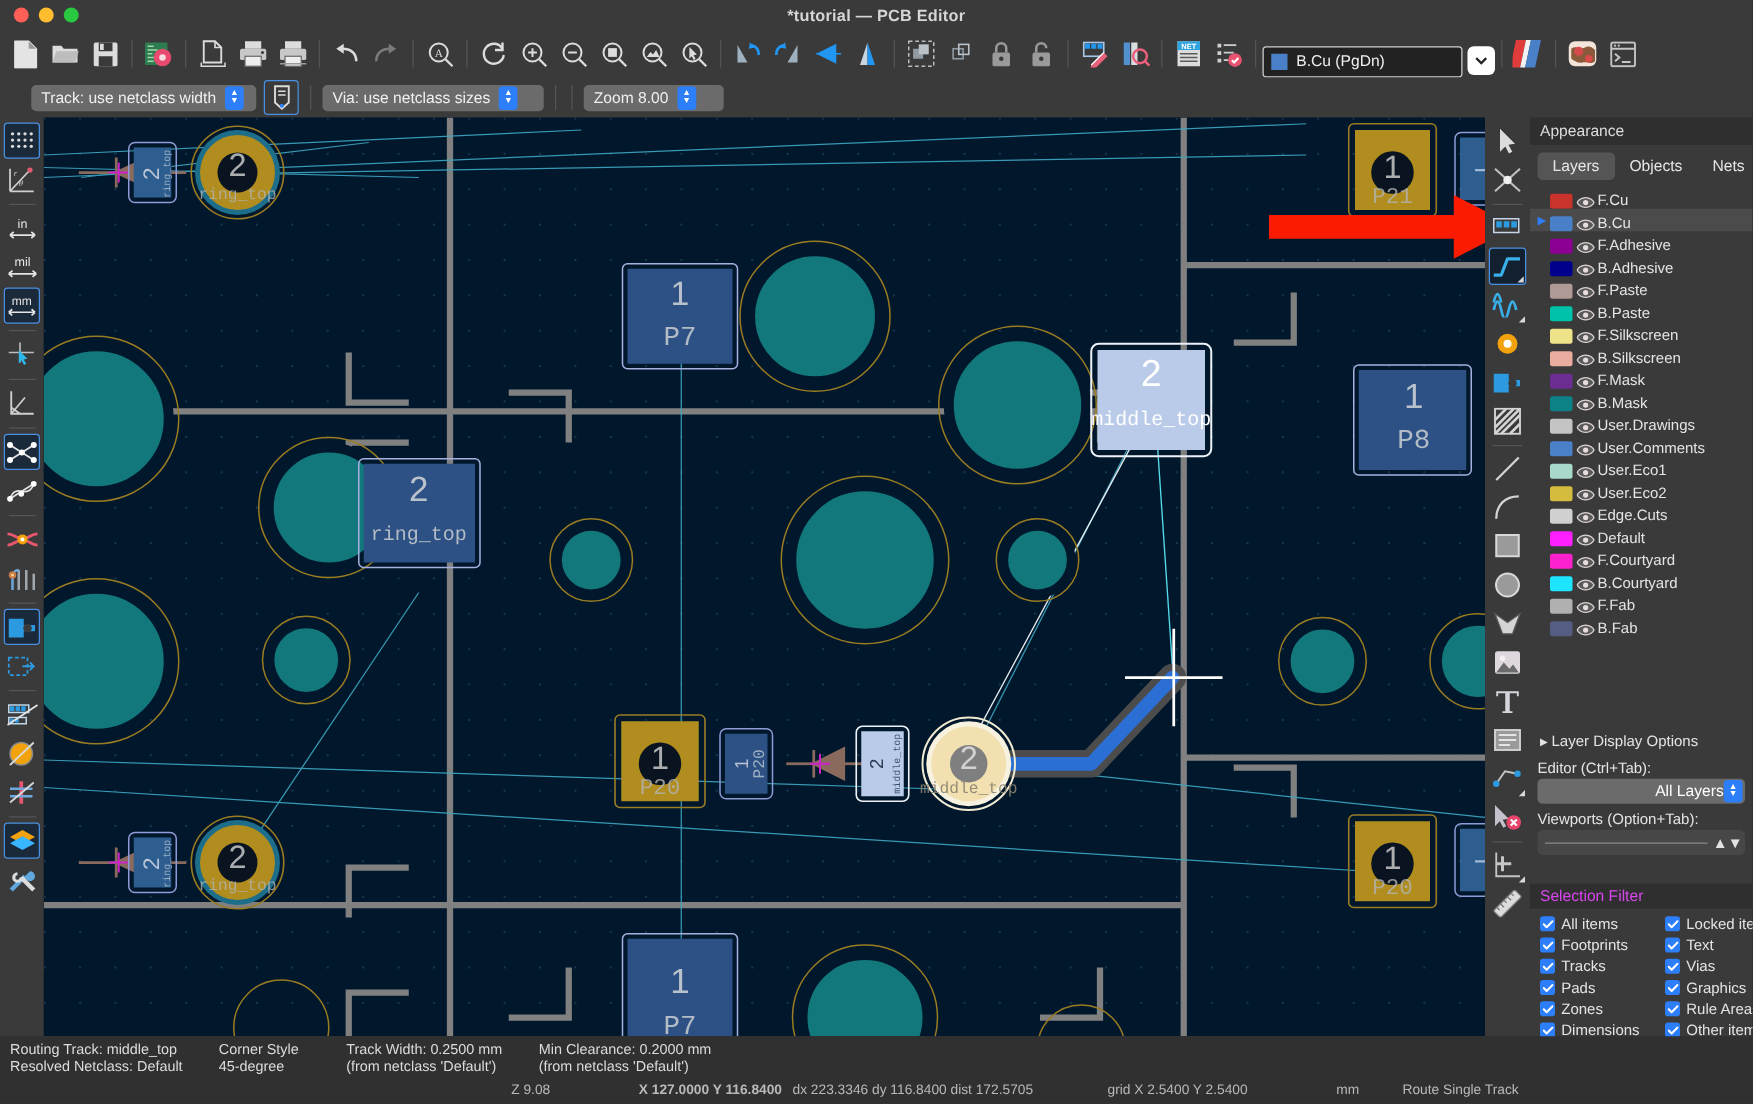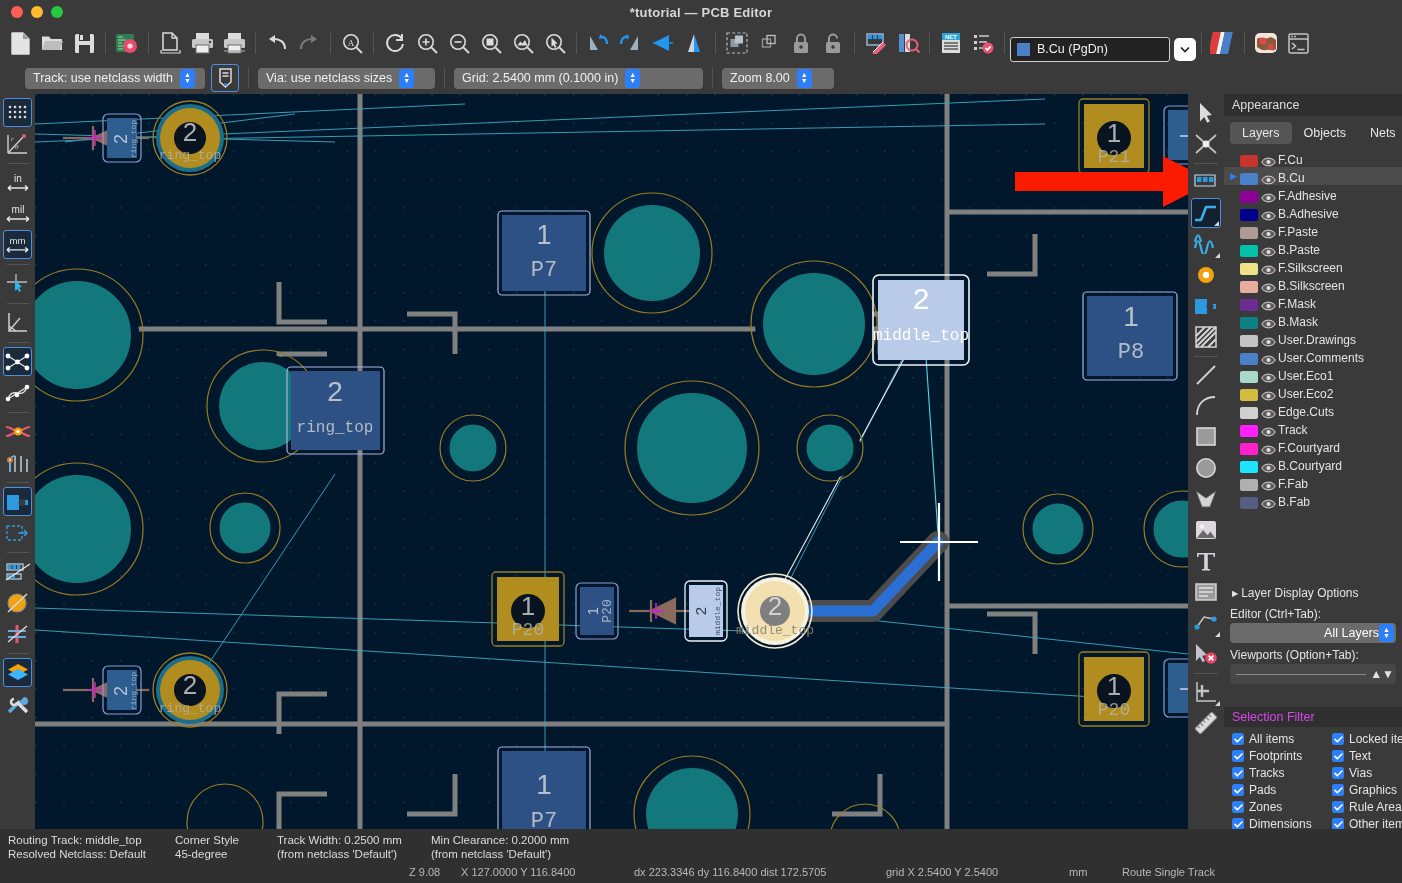--- a/index.html
+++ b/index.html
@@ -414,21 +414,21 @@
       <svg width="22" height="22" viewBox="0 0 22 22">
           <path d="M2 3h3v3H2zM2 9h3v3H2zM2 15h3v3H2z" fill="#cfcfcf"></path>
           <path d="M7 4h10M7 10h8M7 16h4" stroke="#cfcfcf" stroke-width="1.4"></path>
           <circle cx="16" cy="16" r="5.5" fill="#e8536f"></circle>
           <path d="M13.5 16.2l1.8 1.8 3.4-3.6" stroke="#fff" stroke-width="1.7" fill="none"></path>
         </svg>
     </div>
 
     <div class="tsep"></div>
 
-    <div style="display:flex;align-items:center;margin-top:12px;">
+    <div style="display:flex;align-items:flex-start;margin-top:12px;">
       <div style="height:25px;width:160px;background:#222;border:1.3px solid #cfcfcf;border-radius:3px;display:flex;align-items:center;padding-left:6px;gap:7px;">
         <span style="width:13px;height:13px;background:#4a80c8;display:inline-block;"></span>
         <span style="color:#f0f0f0;font-size:12.5px;">B.Cu (PgDn)</span>
       </div>
       <div style="width:22px;height:23px;background:#fff;border-radius:5px;margin-left:4px;display:flex;align-items:center;justify-content:center;">
         <svg width="10" height="7" viewBox="0 0 10 7">
             <path d="M1 1.5L5 5.5L9 1.5" stroke="#222" stroke-width="1.7" fill="none"></path>
           </svg>
       </div>
     </div>
@@ -481,27 +481,20 @@
     </div>
     <div class="optsep"></div>
     <div class="combo" style="width:177px;">
       <span class="lbl">Via: use netclass sizes</span>
       <div class="stepper">
           <span>▲</span>
           <span>▼</span>
         </div>
     </div>
     <div class="optsep"></div>
-    <div class="combo" style="width:249px;">
-      <span class="lbl">Grid: 2.5400 mm (0.1000 in)</span>
-      <div class="stepper">
-          <span>▲</span>
-          <span>▼</span>
-        </div>
-    </div>
     <div class="optsep"></div>
     <div class="combo" style="width:112px;">
       <span class="lbl">Zoom 8.00</span>
       <div class="stepper">
           <span>▲</span>
           <span>▼</span>
         </div>
     </div>
   </div>
 
@@ -1257,21 +1250,21 @@
         <div class="layer-row">
           <span class="layer-arrow"></span>
           <span class="swatch" style="background: rgb(255, 31, 255);"></span>
           <span class="eye">
             <svg width="15" height="10" viewBox="0 0 15 10">
               <ellipse cx="7.5" cy="5" rx="7" ry="4.3" fill="#5a5a5a"></ellipse>
               <path d="M7.5 1.1C11 1.1 13.6 3.4 14.2 5c-.6 1.6-3.2 3.9-6.7 3.9S1.4 6.6.8 5c.6-1.6 3.2-3.9 6.7-3.9z" fill="none" stroke="#ddd2d2" stroke-width="1"></path>
               <circle cx="7.5" cy="5" r="2.1" fill="#e6dcdc"></circle>
             </svg>
           </span>
-          <span class="layer-name">Track</span>
+          <span class="layer-name">Default</span>
         </div>
         <div class="layer-row">
           <span class="layer-arrow"></span>
           <span class="swatch" style="background: rgb(255, 32, 206);"></span>
           <span class="eye">
             <svg width="15" height="10" viewBox="0 0 15 10">
               <ellipse cx="7.5" cy="5" rx="7" ry="4.3" fill="#5a5a5a"></ellipse>
               <path d="M7.5 1.1C11 1.1 13.6 3.4 14.2 5c-.6 1.6-3.2 3.9-6.7 3.9S1.4 6.6.8 5c.6-1.6 3.2-3.9 6.7-3.9z" fill="none" stroke="#ddd2d2" stroke-width="1"></path>
               <circle cx="7.5" cy="5" r="2.1" fill="#e6dcdc"></circle>
             </svg>
@@ -1452,20 +1445,20 @@
       <div>(from netclass 'Default')</div>
     </div>
     <div class="sb-col" style="left:431px;">
       <div>Min Clearance: 0.2000 mm</div>
       <div>(from netclass 'Default')</div>
     </div>
   </div>
 
   <div class="msgbar">
     <div class="msg-item" style="left:409px;">Z 9.08</div>
-    <div class="msg-item" style="left:461px;">X 127.0000  Y 116.8400</div>
+    <div class="msg-item" style="left:511px;font-weight:bold;">X 127.0000  Y 116.8400</div>
     <div class="msg-item" style="left:634px;">dx 223.3346  dy 116.8400  dist 172.5705</div>
     <div class="msg-item" style="left:886px;">grid X 2.5400  Y 2.5400</div>
     <div class="msg-item" style="left:1069px;">mm</div>
     <div class="msg-item" style="left:1122px;">Route Single Track</div>
   </div>
 
 </div>
 
 </body></html>

